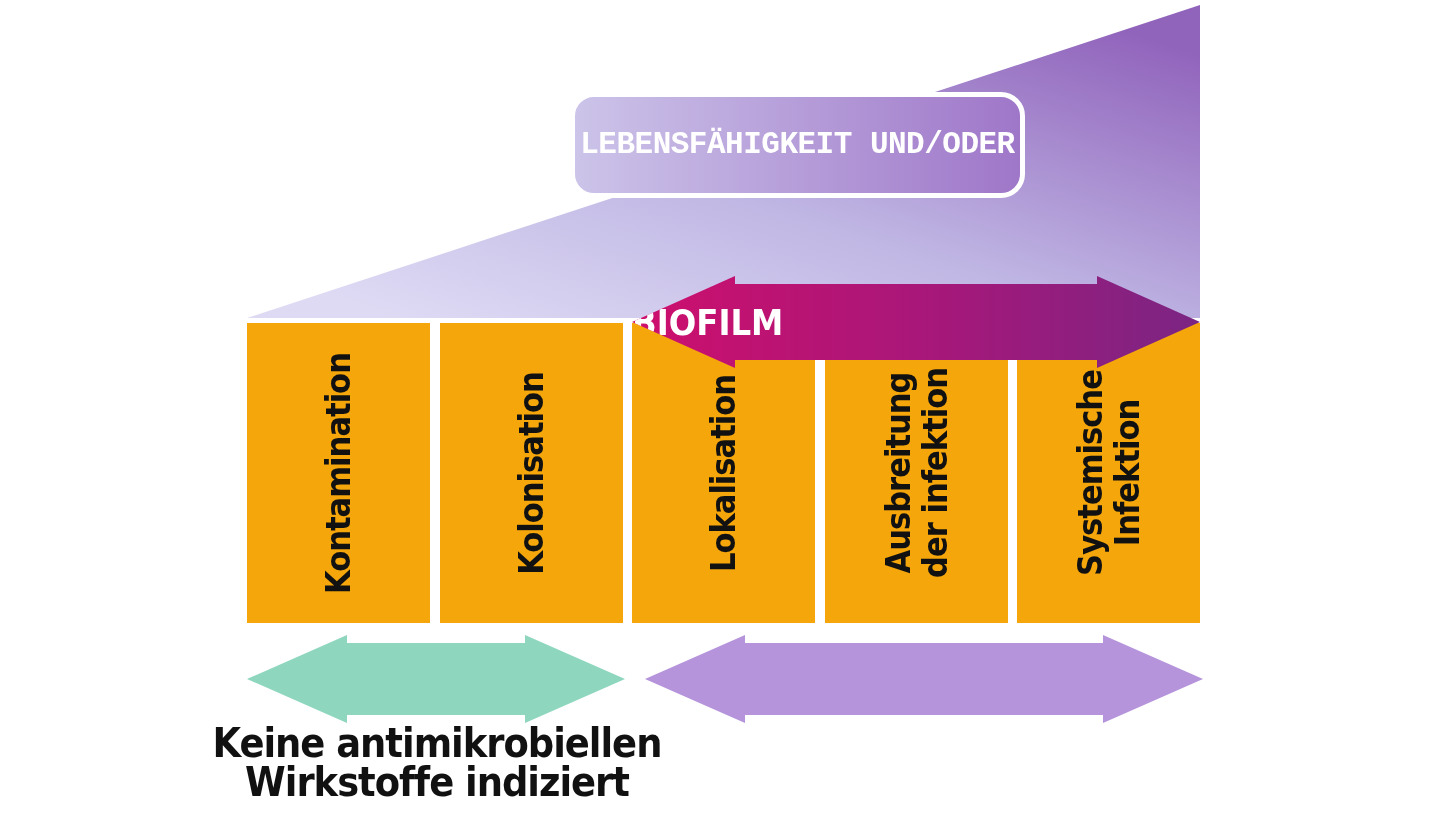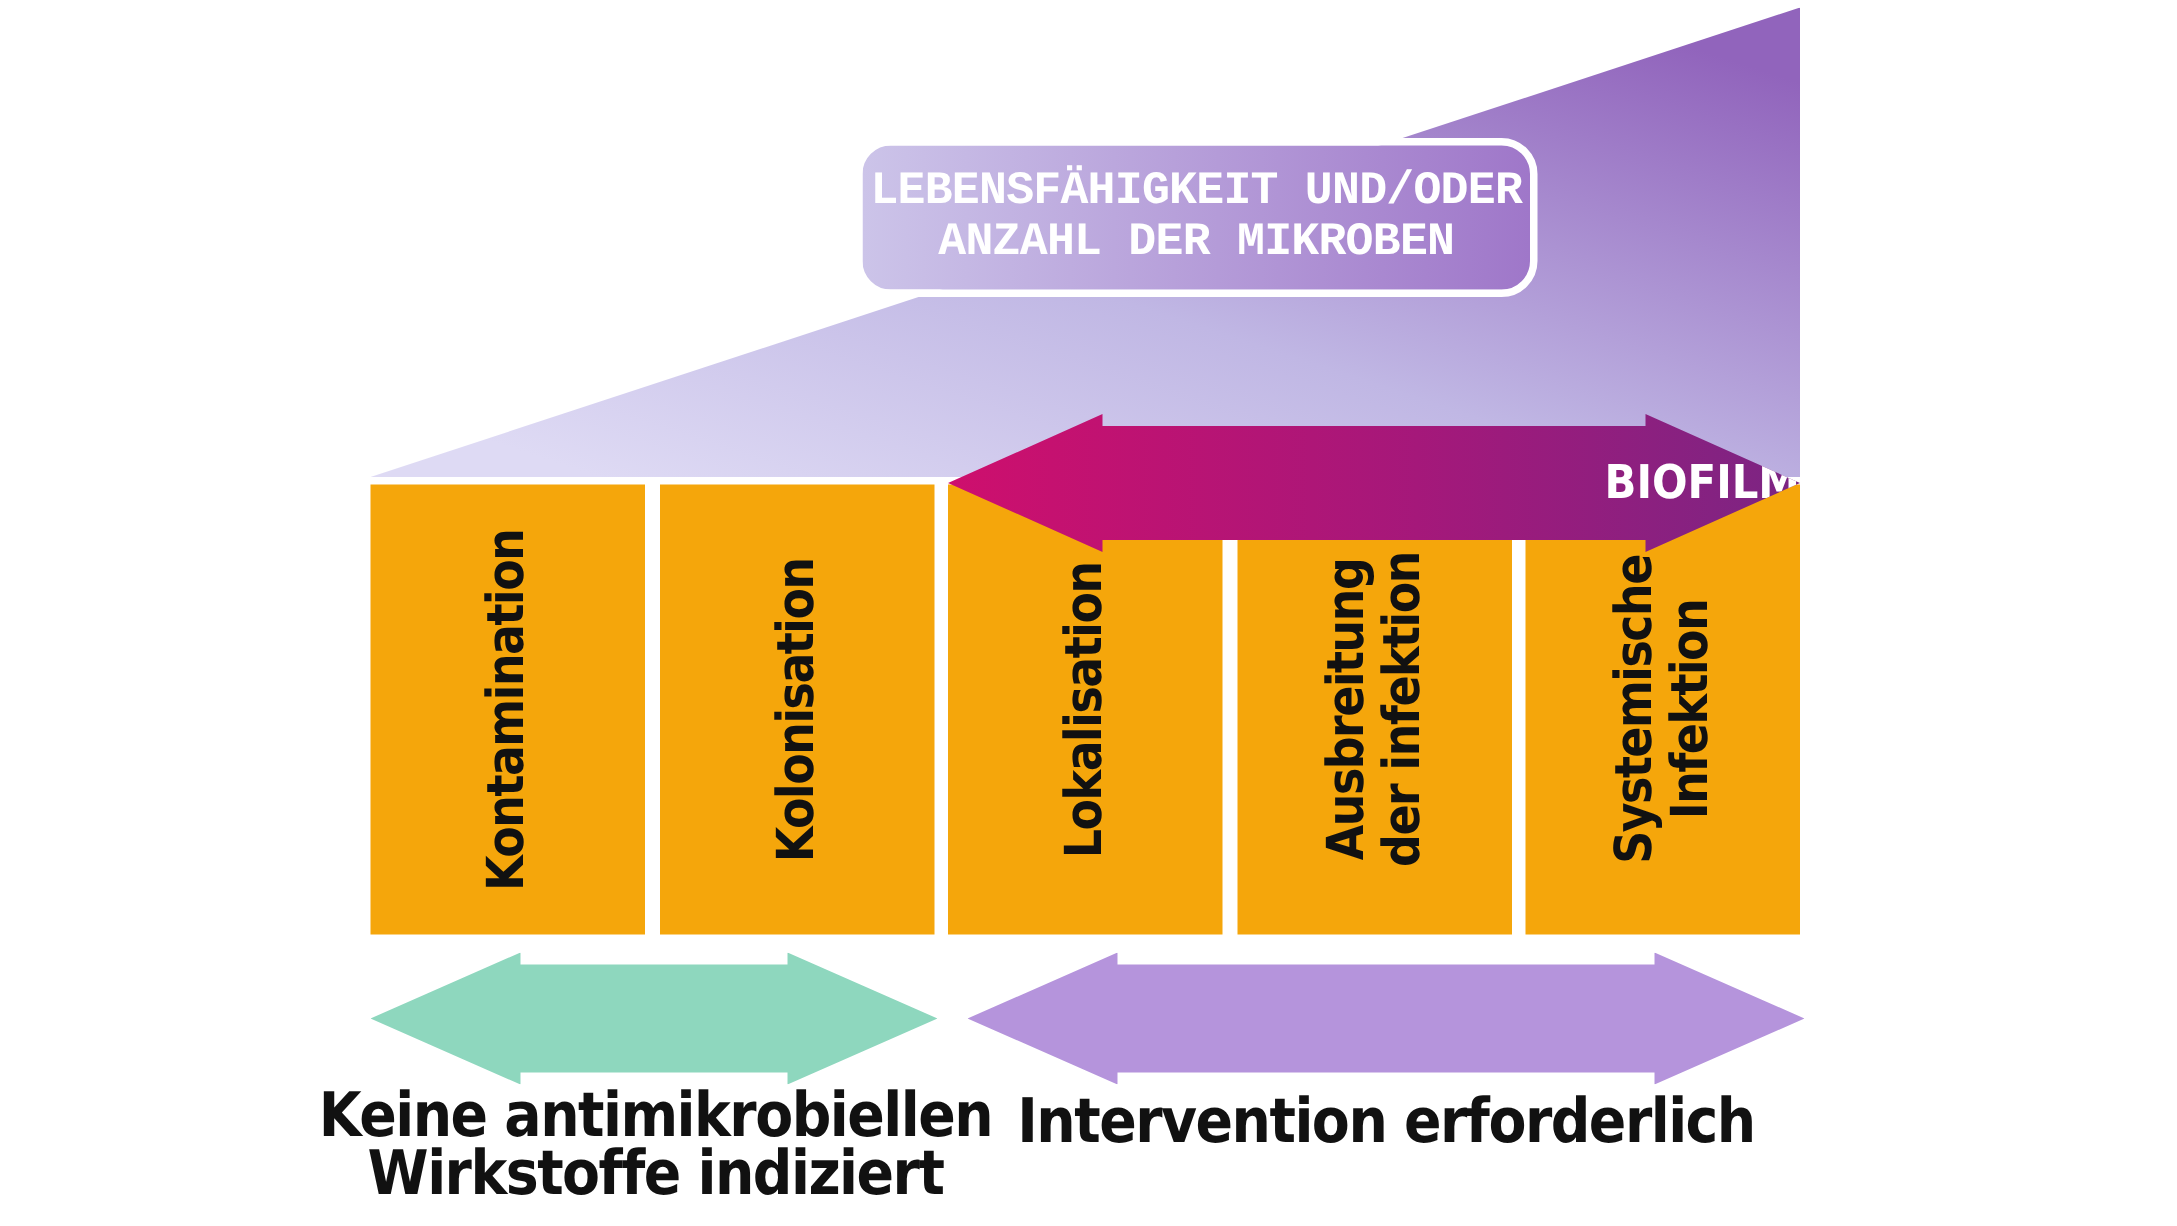--- a/index.html
+++ b/index.html
@@ -33,22 +33,22 @@
     transform:rotate(-90deg);width:max-content;text-align:center;
     font-weight:bold;font-size:34px;line-height:37px;letter-spacing:-1px;color:var(--text-dark);
   }
   .stage-label span{display:block;white-space:nowrap;}
   .stage-label span:empty{display:none;}
   
   .biofilm{
     position:absolute;left:632px;top:276px;width:568px;height:92px;
     background:linear-gradient(90deg,var(--biofilm-left) 0%,var(--biofilm-mid) 55%,var(--biofilm-right) 100%);
     clip-path:polygon(0px 46px,103px 0px,103px 8px,465px 8px,465px 0px,568px 46px,465px 92px,465px 84px,103px 84px,103px 92px);
-    display:flex;align-items:center;justify-content:flex-end;
-    color:var(--text-light);font-weight:bold;font-size:31px;letter-spacing:0;
+    display:flex;align-items:center;justify-content:flex-start;
+    color:var(--text-light);font-weight:bold;font-size:36px;letter-spacing:0;
   }
   
   .arrow{position:absolute;top:635px;height:88px;}
   .arrow.teal{
     left:247px;width:378px;background:var(--teal);
     clip-path:polygon(0 44px,100px 0,100px 8px,278px 8px,278px 0,378px 44px,278px 88px,278px 80px,100px 80px,100px 88px);
   }
   .arrow.lav{
     left:645px;width:558px;background:var(--lavender);
     clip-path:polygon(0 44px,100px 0,100px 8px,458px 8px,458px 0,558px 44px,458px 88px,458px 80px,100px 80px,100px 88px);
@@ -65,21 +65,20 @@
 </style>
 </head>
 <body>
 
 <div class="canvas">
 
   <div class="wedge"></div>
 
   <div class="title-box">
     <span>LEBENSFÄHIGKEIT UND/ODER</span>
-    <span>ANZAHL DER MIKROBEN</span>
   </div>
 
   <div class="stage s1">
     <div class="stage-label">
       <span>Kontamination</span>
 
     </div>
   </div>
   <div class="stage s2">
     <div class="stage-label">
@@ -110,18 +109,14 @@
     <span>BIOFILM</span>
   </div>
 
   <div class="arrow teal"></div>
   <div class="arrow lav"></div>
 
   <div class="caption cap-left">
     <span>Keine antimikrobiellen</span>
     <span>Wirkstoffe indiziert</span>
   </div>
-  <div class="caption cap-right">
-    <span>Intervention erforderlich</span>
-
-  </div>
 
 </div>
 
 </body></html>

